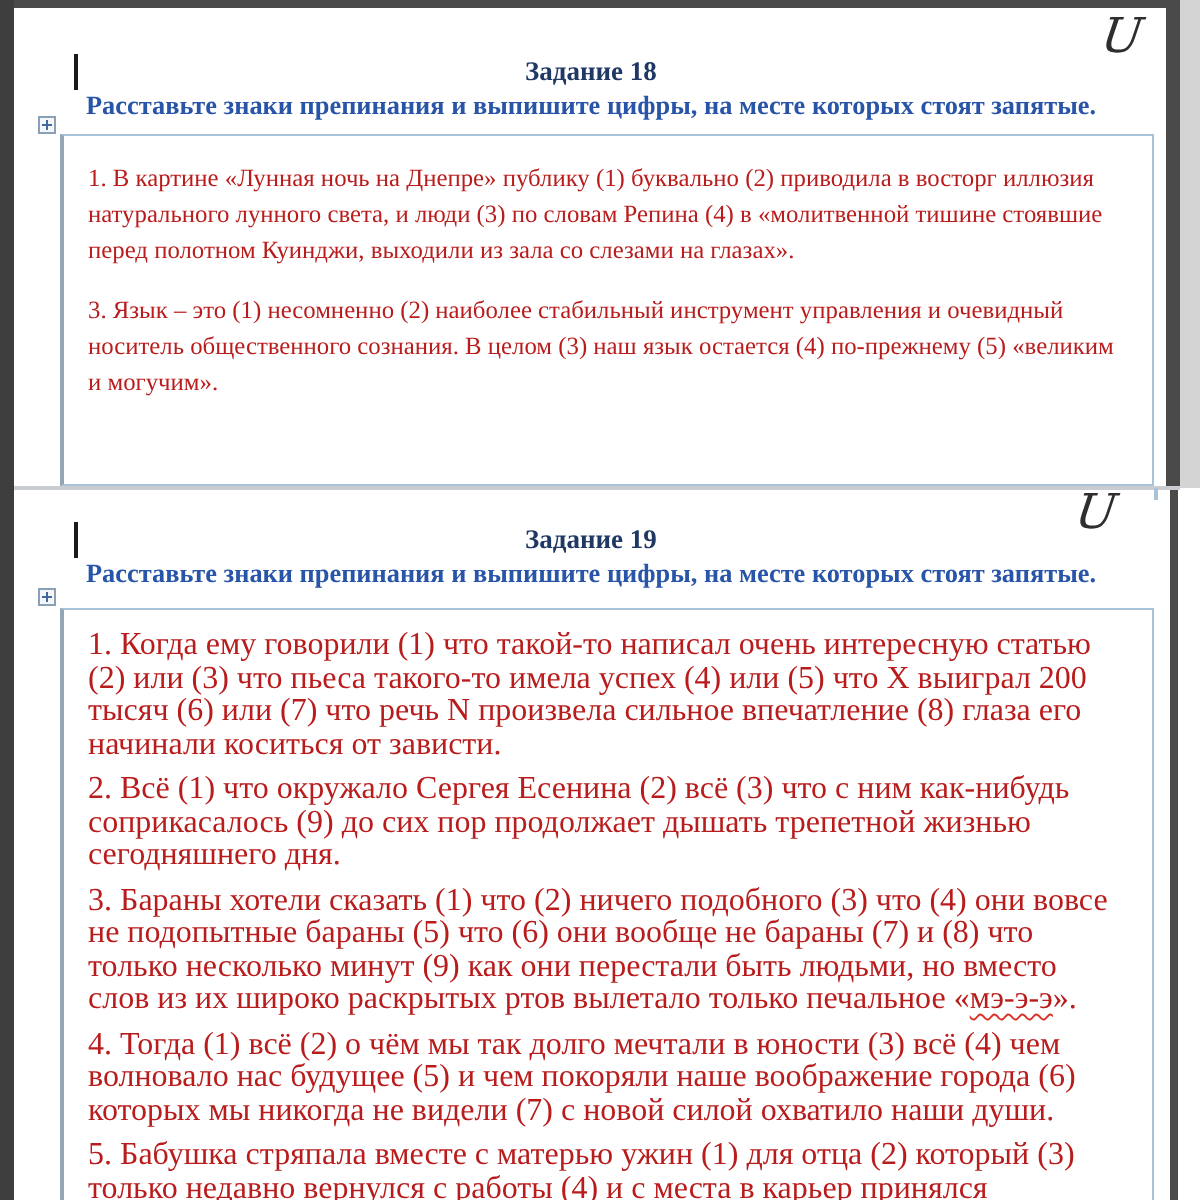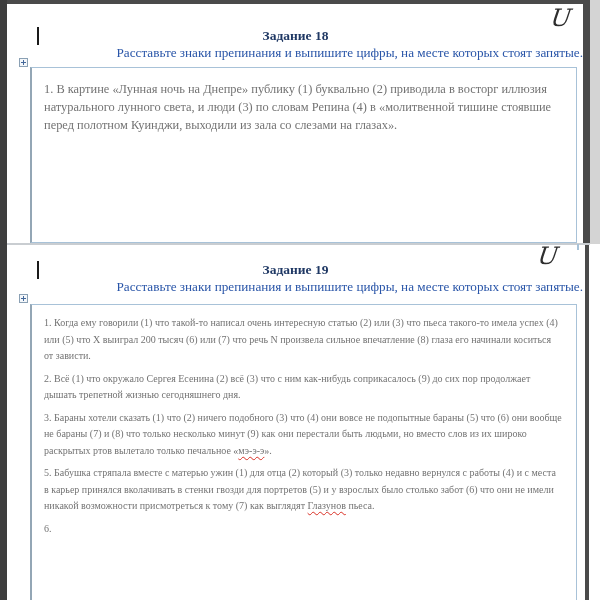--- a/index.html
+++ b/index.html
@@ -15,22 +15,22 @@
   .edge-right-light   { position:absolute; left:590px; top:0; width:10px; height:244px; background:#d4d4d4; }
   .edge-right-dark-2  { position:absolute; left:585px; top:244px; width:4px; height:356px; background:#4a4a4a; }
   .page-divider { position:absolute; left:7px; top:243px; width:583px; height:2px; background:#c9cdd1; }
 
   
   .page-title {
     position:absolute; left:8px; width:575px; text-align:center;
     font-size:13.5px; font-weight:bold; color:var(--title-color,#1F3864);
   }
   .page-subtitle {
-    position:absolute; left:8px; width:575px; text-align:right;
-    font-size:13.2px; font-weight:normal; color:var(--subtitle-color,#2955A8);
+    position:absolute; left:8px; width:575px; text-align:center;
+    font-size:13.2px; font-weight:bold; color:var(--subtitle-color,#2955A8);
   }
   .t1 { top:28px; }  .s1 { top:45px; }
   .t2 { top:262px; } .s2 { top:279px; }
 
   
   .cursor { position:absolute; left:37px; width:2px; height:18px; background:#1a1a1a; }
   .c1 { top:27px; } .c2 { top:261px; }
 
   
   .anchor {
@@ -53,23 +53,23 @@
   
   .textbox {
     position:absolute; left:30px; width:547px; box-sizing:border-box;
     background:#fff;
     border:1px solid #A8C2D8; border-left:2px solid #93a6b5;
   }
   .box1 { top:67px; height:176px; padding:12px 14px 0 12px; overflow:hidden; }
   .box2 { top:304px; height:310px; padding:10px 14px 0 12px; }
   .box2-remnant { position:absolute; left:577px; top:244px; width:2px; height:6px; background:#A8C2D8; }
 
-  .item { margin:0; color:#737373; }
+  .item { margin:0; color:#b91c1c; }
   .box1 .item { font-size:12.4px; line-height:18px;   margin-bottom:12px; }
-  .box2 .item { font-size:10px; line-height:16.5px; margin-bottom:6px;  }
+  .box2 .item { font-size:16px; line-height:16.5px; margin-bottom:6px;  }
 
   .spellerror {
     text-decoration-line: underline;
     text-decoration-style: wavy;
     text-decoration-color: var(--spell-color,#D93025);
     text-decoration-thickness: 1px;
     text-underline-offset: 2px;
   }
 </style>
 </head>
@@ -83,30 +83,32 @@
 <div class="page-divider"></div>
 
 <div class="watermark w1">U</div>
 <div class="cursor c1"></div>
 <div class="page-title t1">Задание 18</div>
 <div class="page-subtitle s1">Расставьте знаки препинания и выпишите цифры, на месте которых стоят запятые.</div>
 <div class="anchor a1"></div>
 <div class="textbox box1">
   <div>
       <p class="item"><span>1. В картине «Лунная ночь на Днепре» публику (1) буквально (2) приводила в восторг иллюзия натурального лунного света, и люди (3) по словам Репина (4) в «молитвенной тишине стоявшие перед полотном Куинджи, выходили из зала со слезами на глазах».</span></p>
+      <p class="item"><span>3. Язык – это (1) несомненно (2) наиболее стабильный инструмент управления и очевидный носитель общественного сознания. В целом (3) наш язык остается (4) по-прежнему (5) «великим и могучим».</span></p>
     </div>
 </div>
 
 <div class="watermark w2">U</div>
 <div class="cursor c2"></div>
 <div class="page-title t2">Задание 19</div>
 <div class="page-subtitle s2">Расставьте знаки препинания и выпишите цифры, на месте которых стоят запятые.</div>
 <div class="anchor a2"></div>
 <div class="box2-remnant"></div>
 <div class="textbox box2">
   <div>
       <p class="item"><span>1. Когда ему говорили (1) что такой-то написал очень интересную статью (2) или (3) что пьеса такого-то имела успех (4) или (5) что X выиграл 200 тысяч (6) или (7) что речь N произвела сильное впечатление (8) глаза его начинали коситься от зависти.</span></p>
       <p class="item"><span>2. Всё (1) что окружало Сергея Есенина (2) всё (3) что с ним как-нибудь соприкасалось (9) до сих пор продолжает дышать трепетной жизнью сегодняшнего дня.</span></p>
       <p class="item"><span>3. Бараны хотели сказать (1) что (2) ничего подобного (3) что (4) они вовсе не подопытные бараны (5) что (6) они вообще не бараны (7) и (8) что только несколько минут (9) как они перестали быть людьми, но вместо слов из их широко раскрытых ртов вылетало только печальное «</span><span class="spellerror">мэ-э-э</span><span>».</span></p>
+      <p class="item"><span>4. Тогда (1)  всё (2) о чём мы так долго мечтали в юности (3) всё (4) чем волновало нас будущее (5) и чем покоряли наше воображение города (6) которых мы никогда не видели (7) с новой силой охватило наши души.</span></p>
       <p class="item"><span>5. Бабушка стряпала вместе с матерью ужин (1) для отца (2) который (3) только недавно вернулся с работы (4) и с места в карьер принялся вколачивать в стенки гвозди для портретов (5) и у взрослых было столько забот (6) что они не имели никакой возможности присмотреться к тому (7) как выглядят </span><span class="spellerror">Глазунов</span><span> пьеса.</span></p>
       <p class="item"><span>6.</span></p>
     </div>
 </div>
 
 </body></html>

